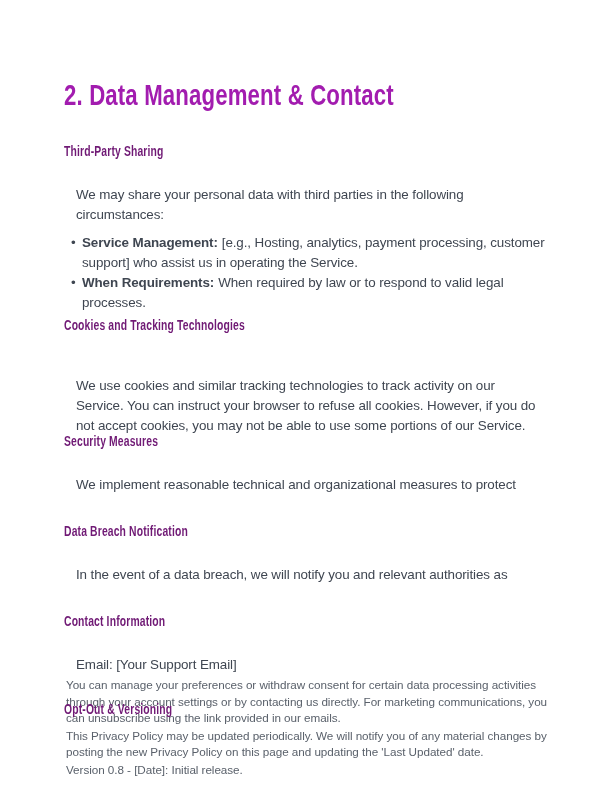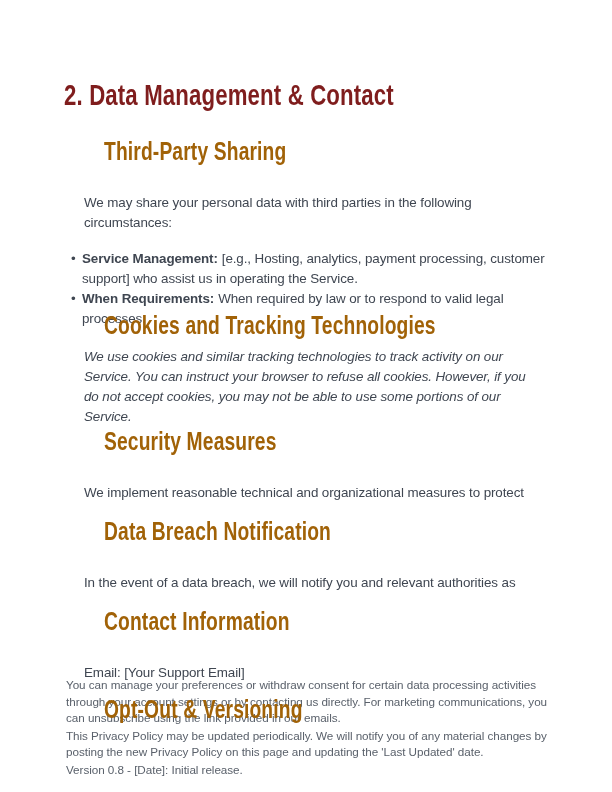--- a/index.html
+++ b/index.html
@@ -18,50 +18,49 @@
     display: inline-block;
     white-space: nowrap;
     transform: scaleX(0.74);
     transform-origin: 0 50%;
     font-weight: 700;
   }
   .doc-title {
     left: 64px; top: 78px;
     font-size: 30px;
     line-height: 34px;
-    color: #7f1d1d;
+    color: #a21caf;
     letter-spacing: 0.2px;
   }
   .section-heading {
-    font-size: 26px;
+    font-size: 14px;
     line-height: 24px;
-    color: #a16207;
+    color: #701a75;
     letter-spacing: 0.2px;
-    margin-left: 40px;
   }
   .h-third   { left: 64px; top: 139px; }
   .h-cookies { left: 64px; top: 313px; text-align: right; }
   .h-security{ left: 64px; top: 429px; }
   .h-breach  { left: 64px; top: 519px; text-align: center; }
   .h-contact { left: 64px; top: 609px; }
   .h-optout  { left: 64px; top: 697px; z-index: 5; }
 
   .body-text {
     font-size: 13.4px;
     line-height: 20px;
     color: #3f4651;
     letter-spacing: -0.1px;
   }
   .block-third   { left: 68px; top: 177px; width: 482px; }
-  .block-cookies { left: 68px; top: 331px; width: 482px; font-style: italic; }
+  .block-cookies { left: 68px; top: 368px; width: 482px; }
   .block-security{ left: 68px; top: 467px; width: 482px; max-height: 33px; overflow: hidden; }
   .block-breach  { left: 68px; top: 557px; width: 482px; max-height: 33px; overflow: hidden; }
   .block-contact { left: 68px; top: 647px; width: 482px; max-height: 37px; overflow: hidden; }
 
-  .body-text p { margin: 16px; }
+  .body-text p { margin: 8px; }
   .bullet-list {
     list-style: none;
     margin: 2px 0 0 0;
     padding: 0 0 0 3px;
   }
   .bullet-list li {
     position: relative;
     padding-left: 11px;
   }
   .bullet-list li .dot {

